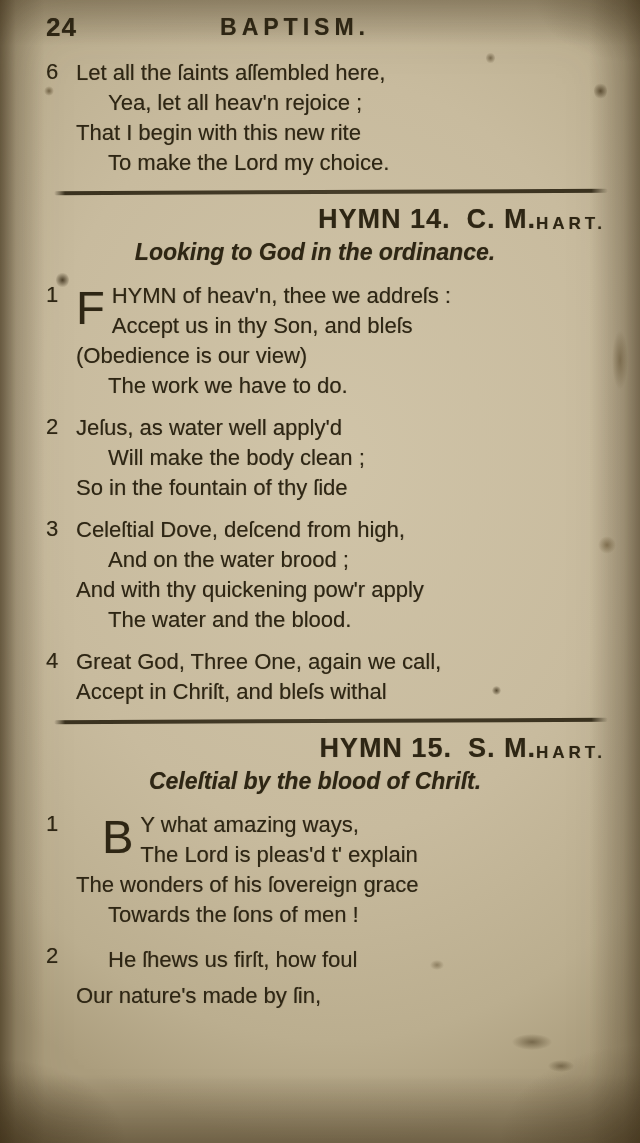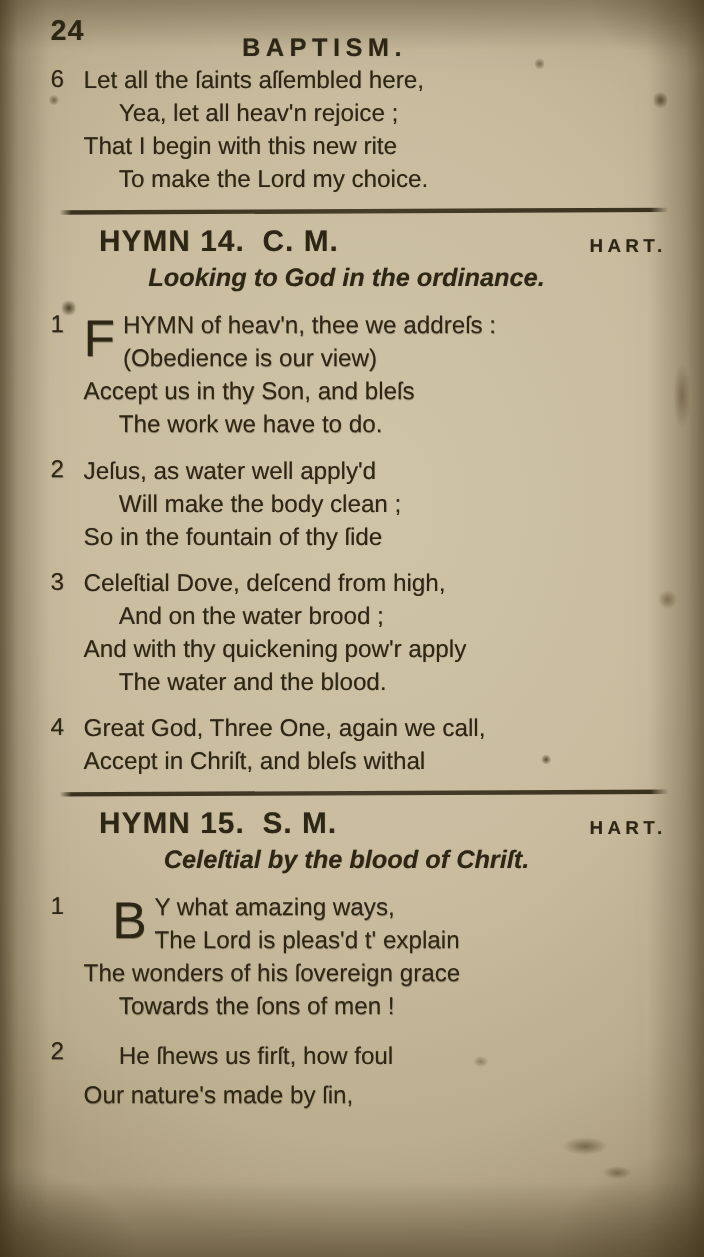--- a/index.html
+++ b/index.html
@@ -33,21 +33,21 @@
   .s10{ left:430px; top:960px; width:14px; height:10px; background:radial-gradient(ellipse,rgba(80,64,34,.45) 0%,rgba(80,64,34,0) 72%); }
 
   .content{
     position:absolute; inset:0;
     padding:12px 26px 0 46px;
     text-shadow:0.3px 0.3px 0.7px rgba(46,38,20,.45);
   }
   .header{ position:relative; height:32px; margin-bottom:14px; }
   .pagenum{ font-size:26px; font-weight:bold; letter-spacing:1px; }
   .running-title{
-    position:absolute; left:0; right:70px; top:18px;
+    position:absolute; left:0; right:70px; top:2px;
     text-align:center; font-size:23px; font-weight:bold; letter-spacing:5px;
   }
 
   .stanza{ display:flex; margin-bottom:12px; }
   .stanza-number{ width:30px; flex:0 0 30px; font-size:22px; padding-top:1px; }
   .stanza-lines{ flex:1; min-width:0; }
   .verse-line{ font-size:22px; line-height:30px; white-space:nowrap; }
   .verse-line.ind{ padding-left:32px; }
   .stanza.loose .verse-line{ line-height:36px; }
 
@@ -59,22 +59,22 @@
   .dropcap-indented{ margin-left:26px; }
 
   .rule{
     height:4px; margin:7px 6px 7px 8px;
     border-radius:2px;
     background:linear-gradient(90deg, rgba(46,38,20,0) 0%, rgba(46,38,20,.92) 2%, rgba(46,38,20,.85) 50%, rgba(46,38,20,.92) 97%, rgba(46,38,20,0) 100%);
     transform:rotate(-0.25deg);
   }
 
   .hymn-heading{
-    display:flex; justify-content:space-between; align-items:flex-end;
-    margin:2px 8px 2px 44px; height:34px;
+    display:flex; justify-content:flex-end; align-items:flex-end;
+    margin:2px 8px 2px 26px; height:34px;
   }
   .hymn-title-wrap{ font-size:27px; font-weight:bold; letter-spacing:1px; white-space:nowrap; }
   .hymn-meter{ margin-left:16px; }
   .hymn-author{ font-size:17px; font-weight:bold; letter-spacing:4px; padding-bottom:1px; }
 
   .hymn-subtitle{
     text-align:center; font-style:italic; font-weight:bold;
     font-size:23px; line-height:30px; margin:0 30px 14px 0;
   }
 </style>
@@ -112,22 +112,22 @@
         <div class="hymn-heading">
           <span class="hymn-title-wrap"><span>HYMN 14.</span><span class="hymn-meter">C. M.</span></span>
           <span class="hymn-author">HART.</span>
         </div>
         <div class="hymn-subtitle">Looking to God in the ordinance.</div>
         <div class="stanza">
           <span class="stanza-number">1</span>
           <div class="stanza-lines">
             <span class="dropcap">F</span>
             <div class="verse-line">HYMN of heav'n, thee we addreſs :</div>
+            <div class="verse-line">Accept us in thy Son, and bleſs</div>
             <div class="verse-line">(Obedience is our view)</div>
-            <div class="verse-line">Accept us in thy Son, and bleſs</div>
             <div class="verse-line ind">The work we have to do.</div>
           </div>
         </div>
         <div class="stanza">
           <span class="stanza-number">2</span>
           <div class="stanza-lines">
             <div class="verse-line">Jeſus, as water well apply'd</div>
             <div class="verse-line ind">Will make the body clean ;</div>
             <div class="verse-line">So in the fountain of thy ſide</div>
           </div>

